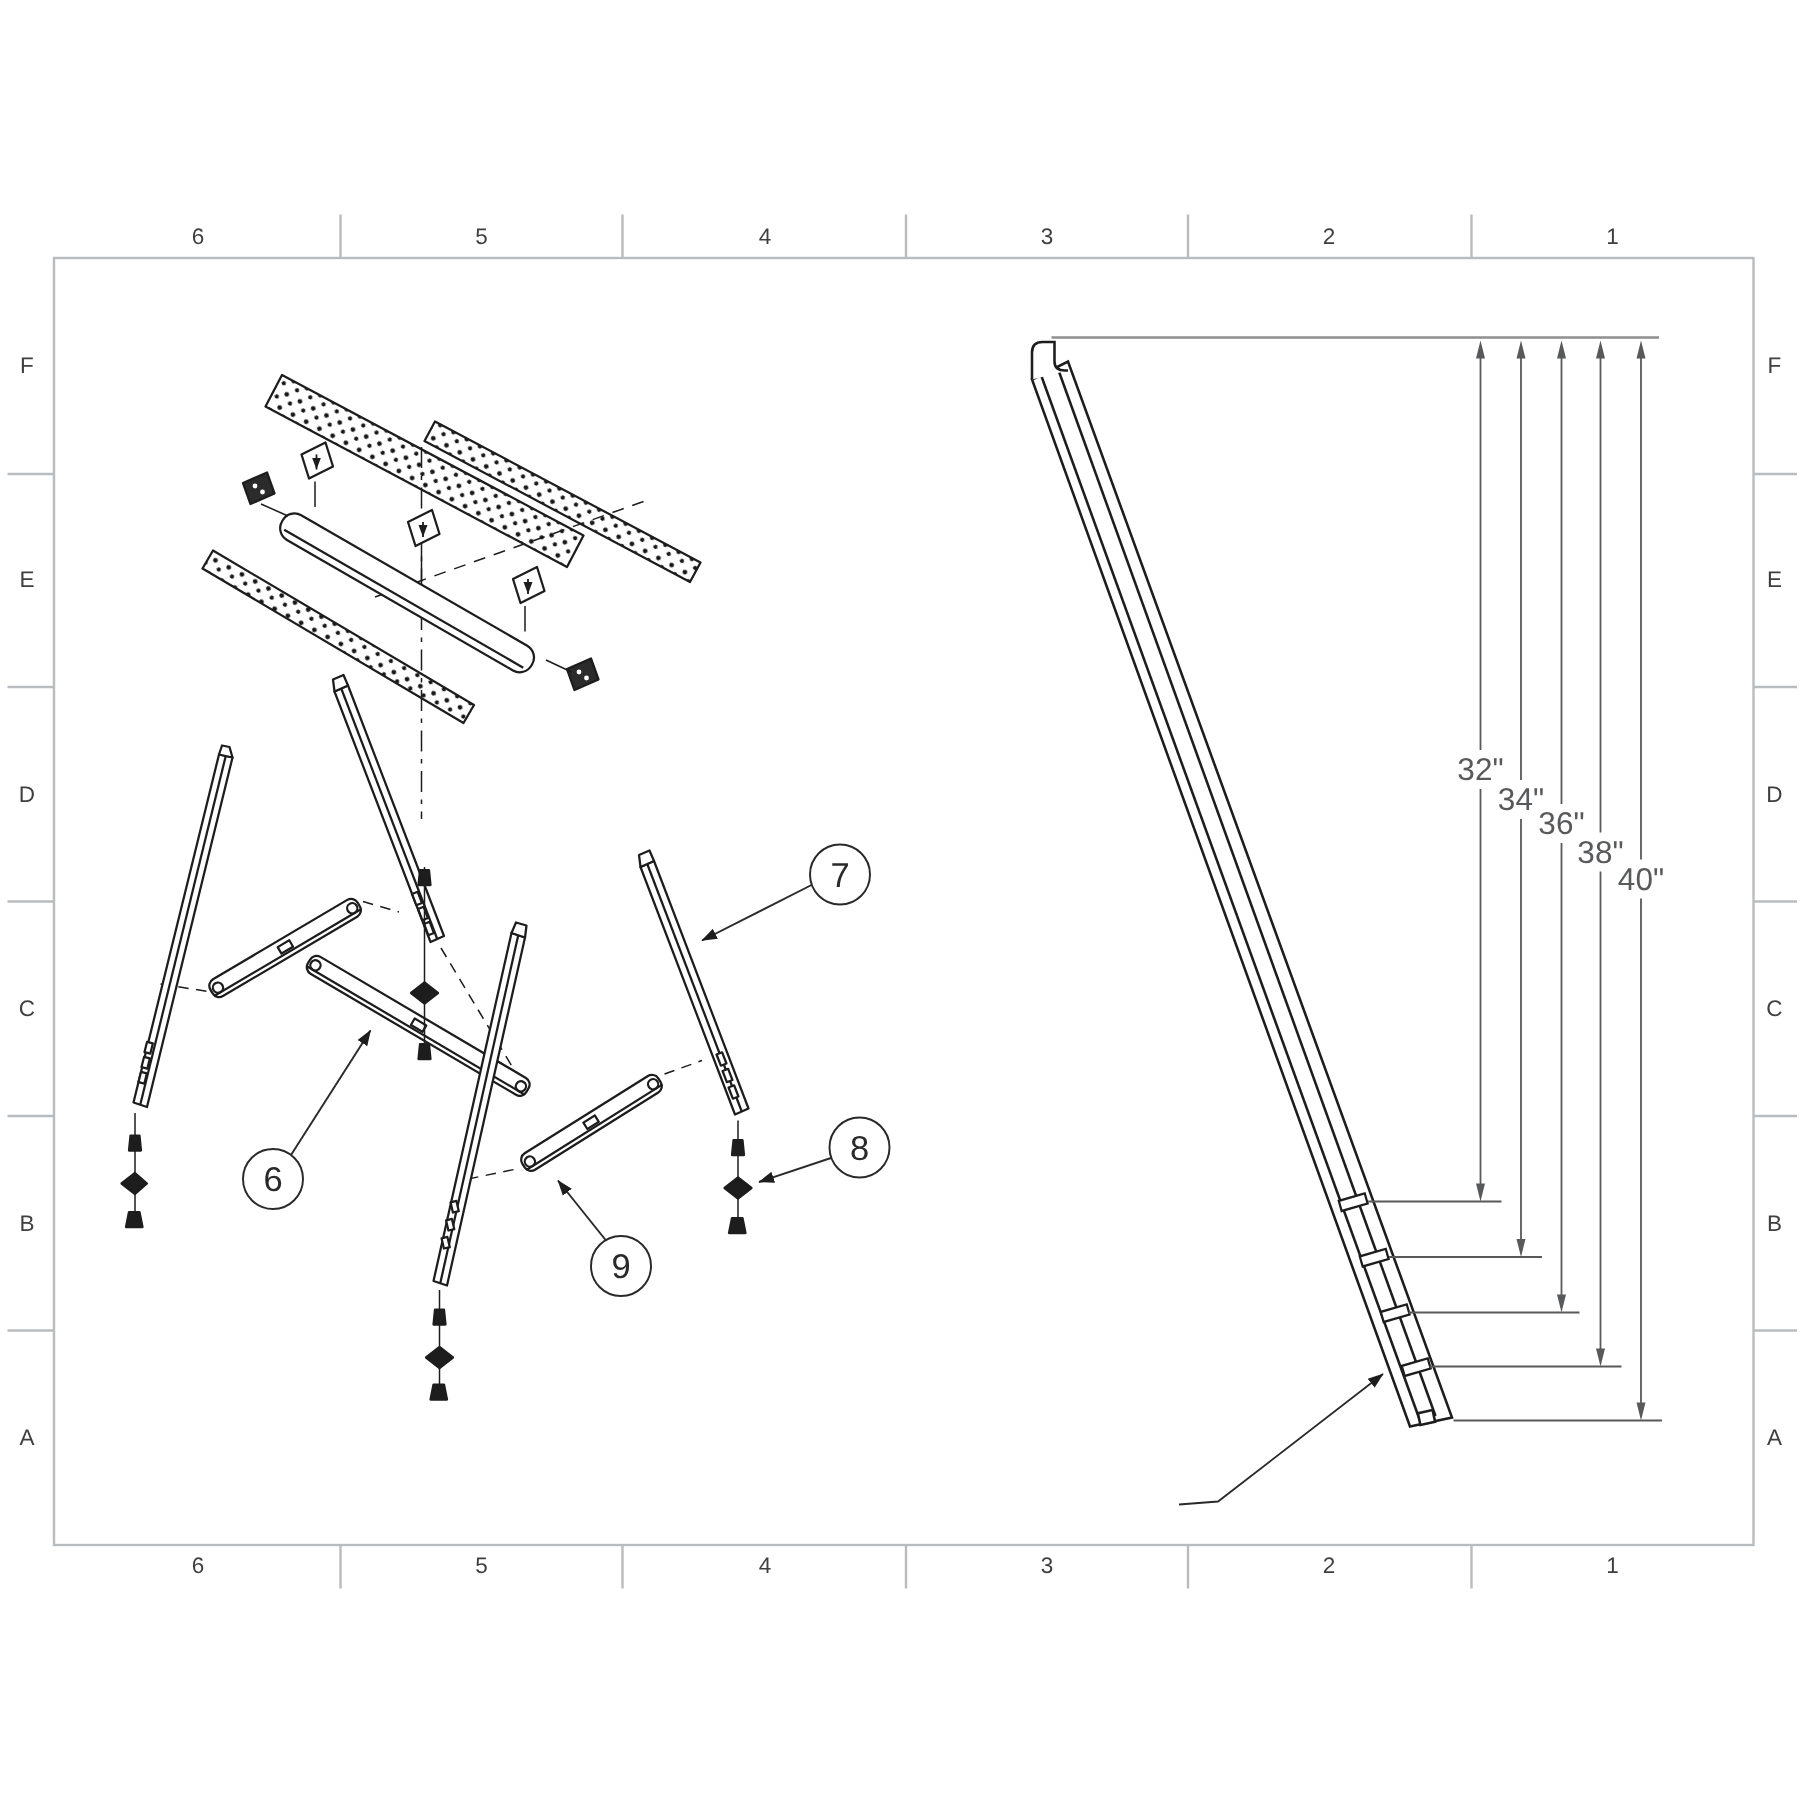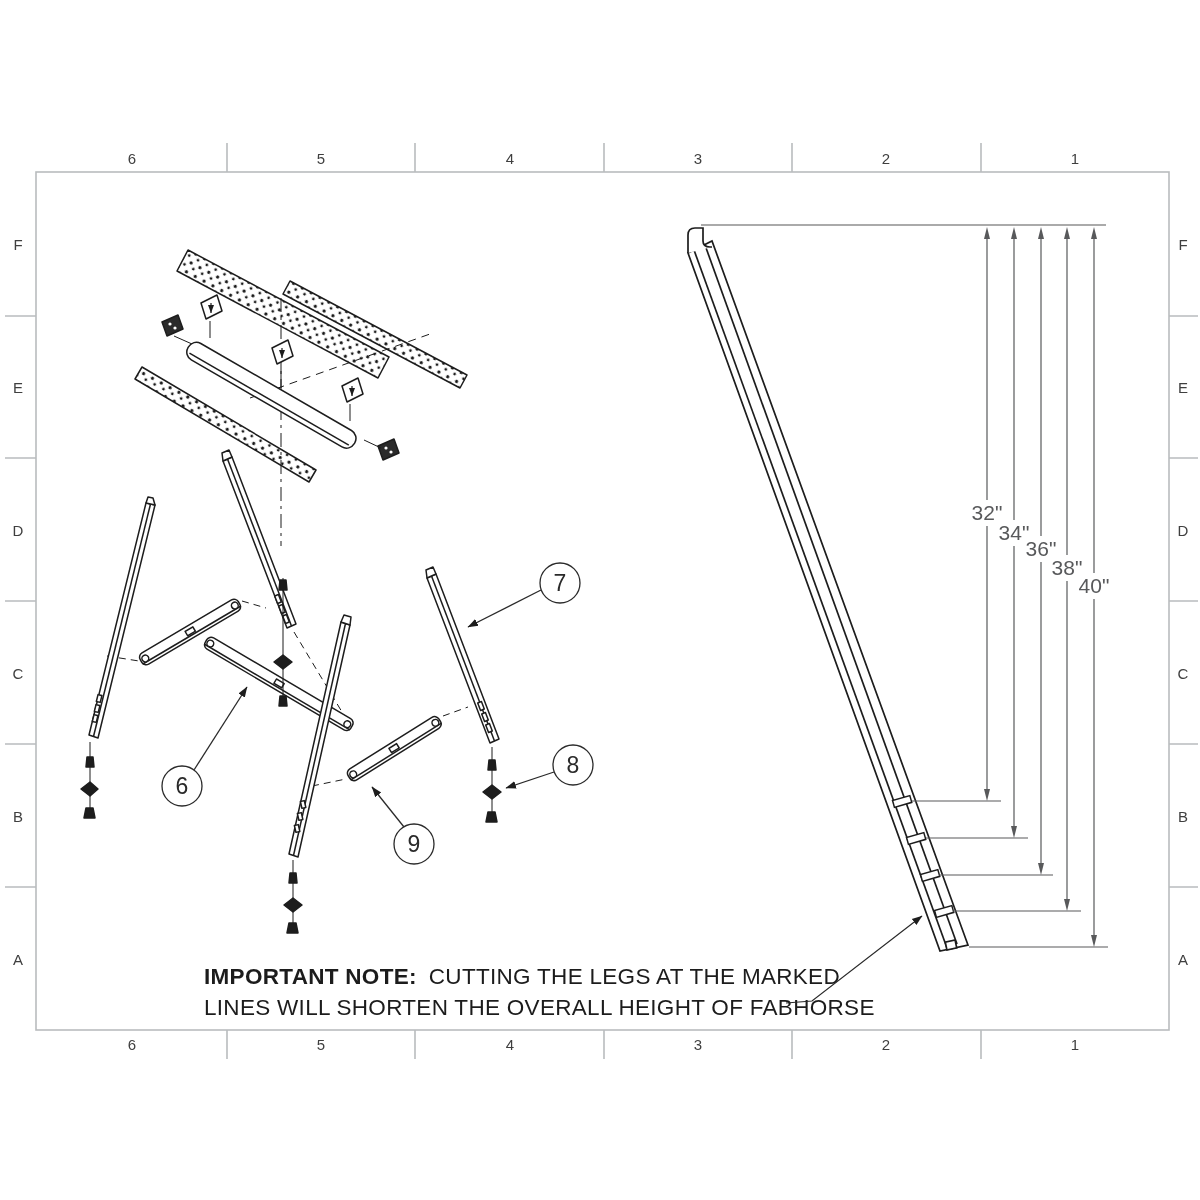--- a/index.html
+++ b/index.html
@@ -38,24 +38,20 @@
   <div class="zone" style="left:18px;top:816px">B</div>
   <div class="zone" style="left:18px;top:959px">A</div>
 
   <div class="zone" style="left:1183px;top:244px">F</div>
   <div class="zone" style="left:1183px;top:387px">E</div>
   <div class="zone" style="left:1183px;top:530px">D</div>
   <div class="zone" style="left:1183px;top:673px">C</div>
   <div class="zone" style="left:1183px;top:816px">B</div>
   <div class="zone" style="left:1183px;top:959px">A</div>
 
-  <div class="note">
-    <div><b>IMPORTANT NOTE:</b><span>CUTTING THE LEGS AT THE MARKED</span></div>
-    <div><span>LINES WILL SHORTEN THE OVERALL HEIGHT OF FABHORSE</span></div>
-  </div>
 
   <svg width="1200" height="1200" viewBox="0 0 1200 1200">
     <defs>
       <pattern id="dots" width="10" height="10" patternUnits="userSpaceOnUse" patternTransform="rotate(28)">
         <circle cx="2.2" cy="2.4" r="1.6" fill="#161616"></circle>
         <circle cx="7" cy="6.8" r="1.4" fill="#161616"></circle>
       </pattern>
       <marker id="arr" markerWidth="12" markerHeight="10" refX="10" refY="5" orient="auto" markerUnits="userSpaceOnUse">
         <path d="M0,1.2 L10.5,5 L0,8.8 Z" fill="#1d1d1d"></path>
       </marker>

